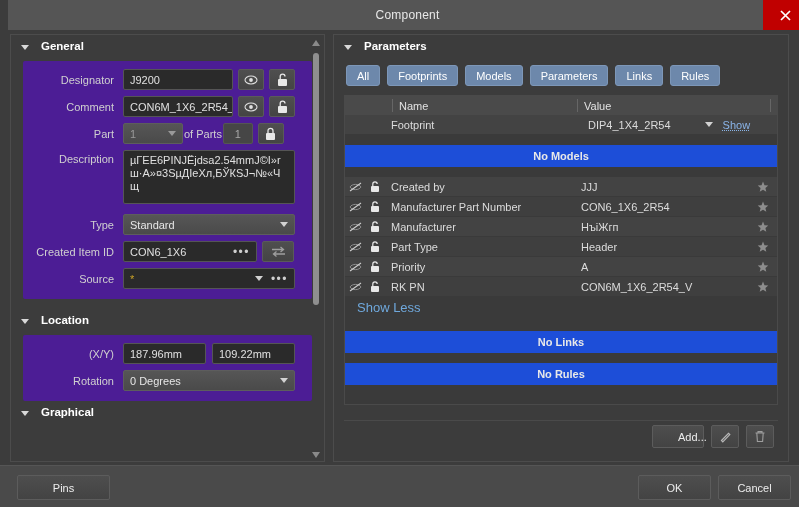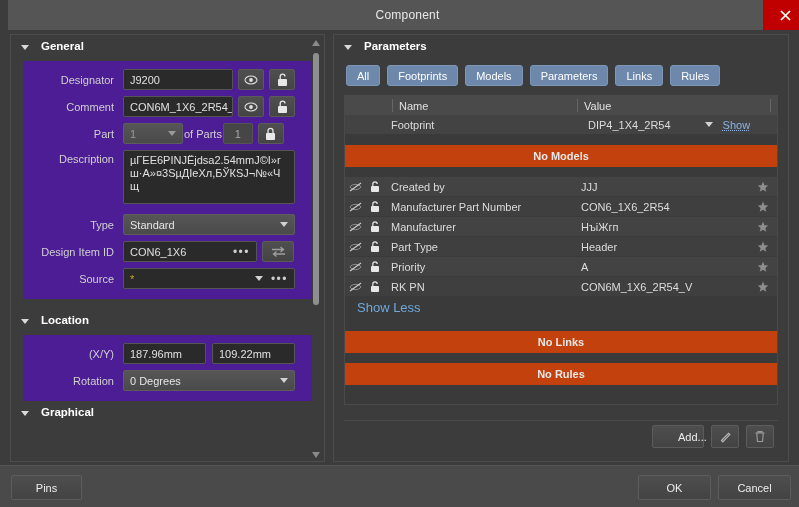--- a/index.html
+++ b/index.html
@@ -132,21 +132,21 @@
     border-bottom:1px solid #3a3a3a;
   }
   .grow.alt{ background:#434343; }
   .grow.plain{ background:#3f3f3f; }
   .cell-ico{ width:20px; display:flex;align-items:center;justify-content:center; }
   .cell-name{ width:190px; padding-left:6px; white-space:nowrap; overflow:hidden;}
   .cell-val{ flex:1; padding-left:6px; white-space:nowrap; overflow:hidden;}
   .cell-star{ width:28px; display:flex;align-items:center;justify-content:center;}
   .msg-row{
     height:22px; display:flex;align-items:center;justify-content:center;
-    color:#e8e8e8; font-weight:bold; font-size:11px; background:#c2410c;
+    color:#e8e8e8; font-weight:bold; font-size:11px; background:#1d4ed8;
   }
   .spacer-row{ height:10px; background:#3a3a3a; }
   .showless{
     color:#6fa8dc; font-size:13px;
     padding:3px 0 0 12px; cursor:pointer; display:inline-block;
   }
   .showlink{ color:#8ab4e8; text-decoration:underline; text-decoration-style:dotted; cursor:pointer;}
   .gfoot{
     position:absolute; left:10px; right:10px; bottom:9px; height:32px;
     border-top:1px solid #4a4a4a; display:flex; align-items:center; justify-content:flex-end;
@@ -246,21 +246,21 @@
 
       <div class="row" style="margin-top:10px">
         <span class="lbl">Type</span>
         <div class="combo" style="width:172px">
           <span>Standard</span>
           <span class="caret"></span>
         </div>
       </div>
 
       <div class="row">
-        <span class="lbl">Design Item ID</span>
+        <span class="lbl">Created Item ID</span>
         <div class="inp" style="width:134px">
           <span>CON6_1X6</span>
           <span class="ellip">•••</span>
         </div>
         <div class="sqbtn" style="width:32px">
           <svg width="15" height="11" viewBox="0 0 15 11">
             <path d="M1,3.5 H12 M9.5,1 L12.5,3.5 L9.5,6" fill="none" stroke="#9e9e9e" stroke-width="1.3"></path>
             <path d="M14,8 H3 M5.5,5.5 L2.5,8 L5.5,10.5" fill="none" stroke="#9e9e9e" stroke-width="1.3"></path>
           </svg>
         </div>
@@ -505,16 +505,16 @@
       <div class="btn icon">
         <svg width="12" height="13" viewBox="0 0 12 13">
           <path d="M1.5,3 H10.5 M4,3 V1.6 H8 V3 M2.8,3 L3.4,11.5 H8.6 L9.2,3" fill="none" stroke="#9e9e9e" stroke-width="1.1"></path>
         </svg>
       </div>
     </div>
   </div>
 </div>
 
 <div class="footer">
-  <div class="btn" style="left:11px;width:71px">Pins</div>
+  <div class="btn" style="left:17px;width:93px">Pins</div>
   <div class="btn" style="right:88px;width:73px;position:absolute">OK</div>
   <div class="btn" style="right:8px;width:73px;position:absolute">Cancel</div>
 </div>
 
 </body></html>

